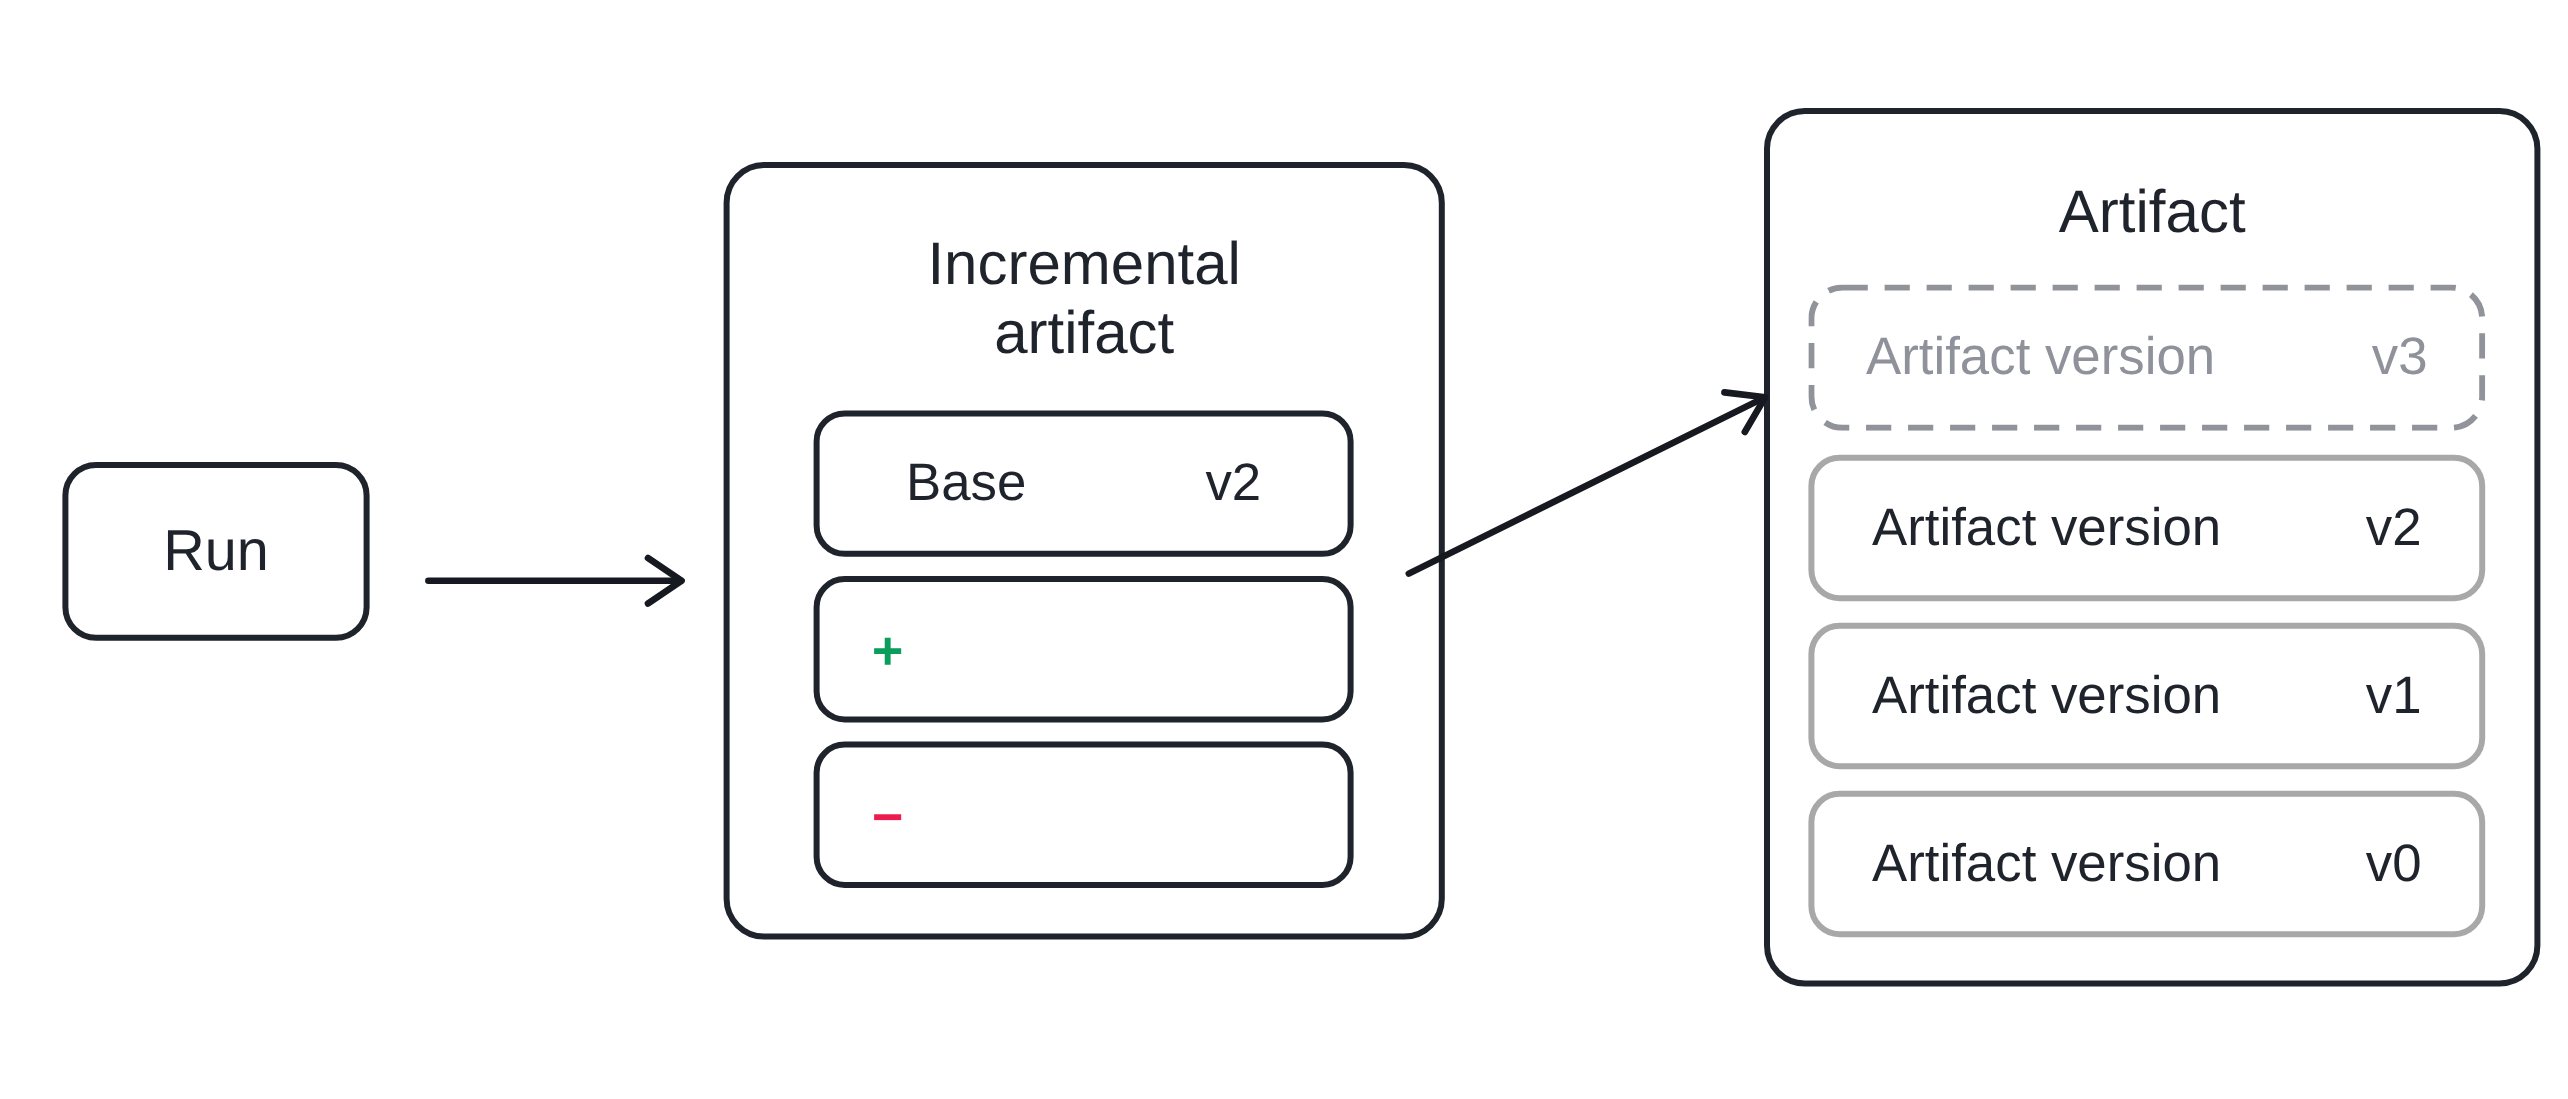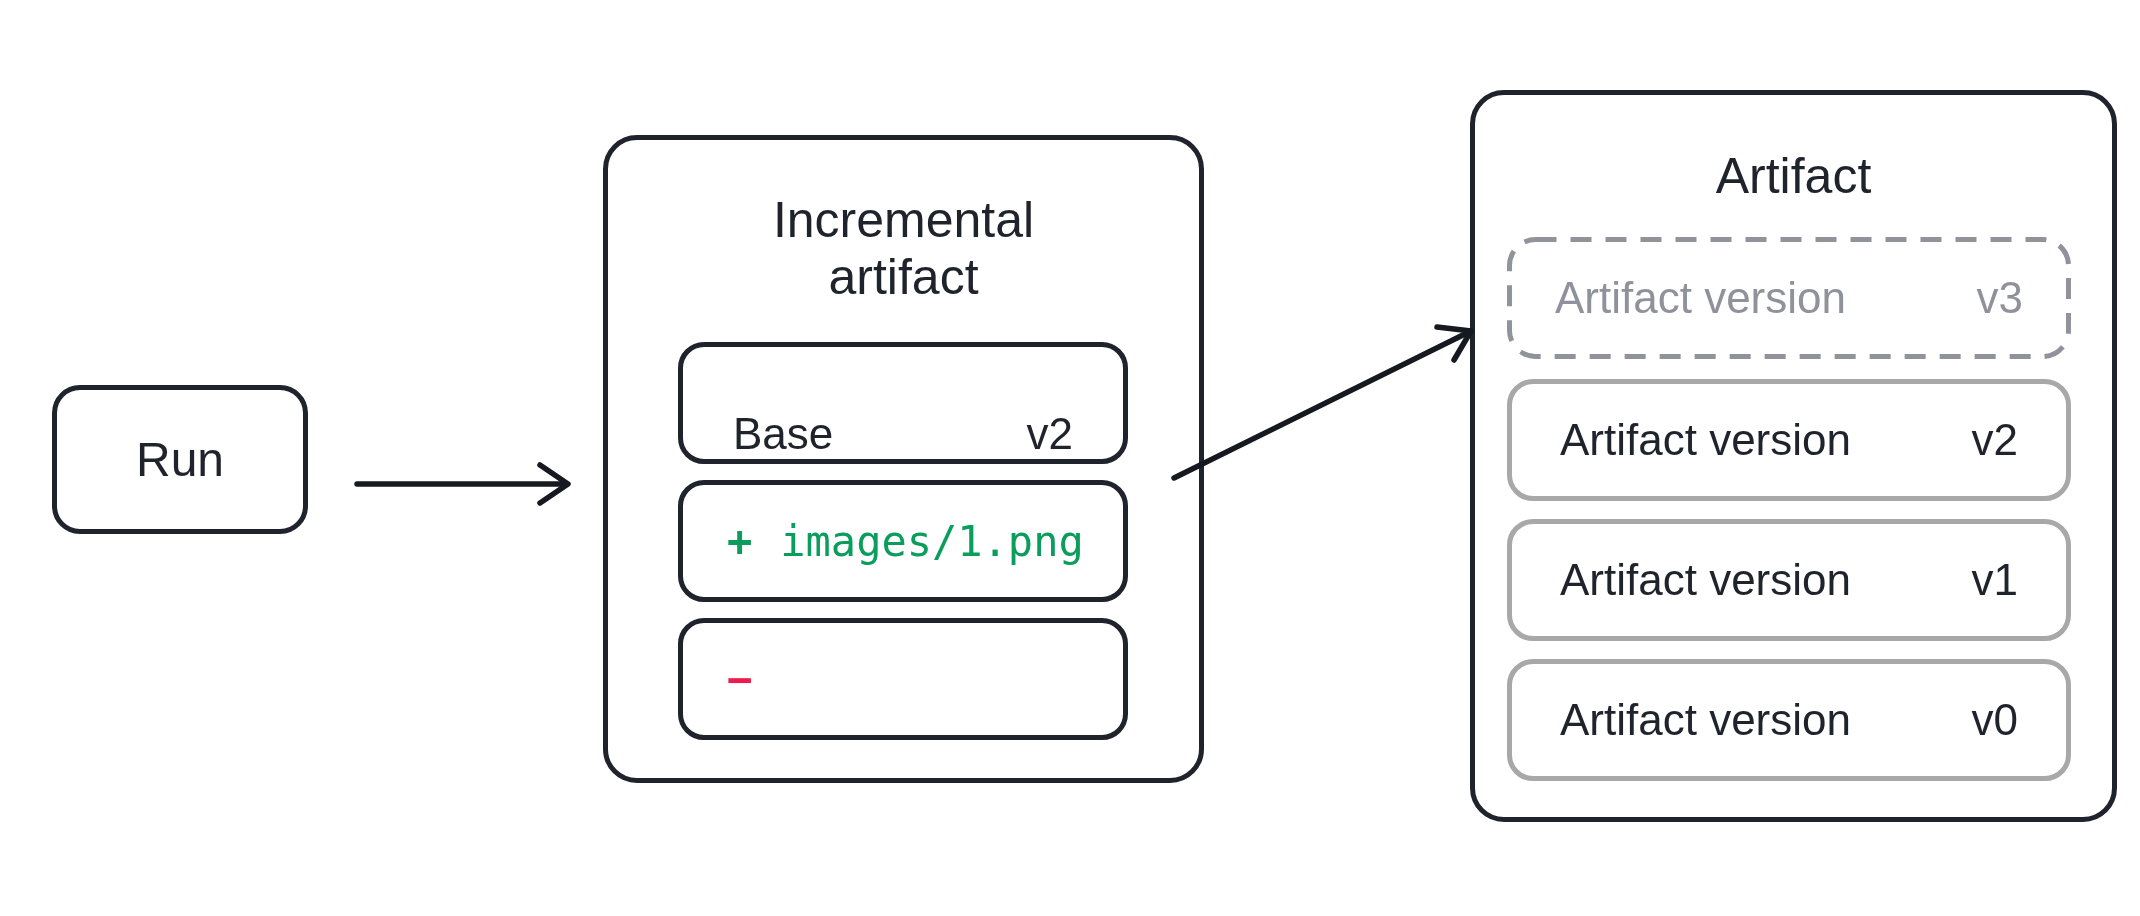--- a/index.html
+++ b/index.html
@@ -15,21 +15,21 @@
   #run-box{left:52px;top:385px;width:256px;height:149px;border-radius:28px;
     display:flex;align-items:center;justify-content:center;}
   #run-box .label{font-size:48px;color:#1f232b;}
 
   
   #incremental-box{left:572px;top:135px;width:601px;height:648px;border-radius:34px;margin-left:31px;}
   #incremental-title{position:absolute;top:52px;left:0;right:0;margin:0 auto;max-width:380px;
     text-align:center;font-size:50px;line-height:1.14;color:#1f232b;}
   .inner-row{position:absolute;left:70px;width:450px;height:122px;border-radius:26px;
     display:flex;align-items:center;box-sizing:border-box;background:#fff;}
-  #base-row{top:202px;padding:0 50px;justify-content:space-between;font-size:44px;align-items:flex-end;}
+  #base-row{top:202px;padding:0 72px;justify-content:space-between;font-size:44px;}
   .code-row{font-family:"DejaVu Sans Mono","Liberation Mono",monospace;font-size:42px;}
   #added-row{top:340px;color:#0a9d5c;padding:0 0 0 44px;}
   #removed-row{top:478px;color:#ec1c4e;padding:0 0 0 44px;}
   .op{font-weight:bold;margin-right:28px;}
 
   
   #artifact-box{left:1470px;top:90px;width:647px;height:732px;border-radius:34px;}
   #artifact-title{position:absolute;top:52px;left:0;right:0;text-align:center;
     font-size:50px;color:#1f232b;}
   .version-row{position:absolute;left:32px;width:564px;height:122px;border-radius:26px;
@@ -57,21 +57,20 @@
   <div class="box dark-border" id="incremental-box">
     <div id="incremental-title">Incremental artifact</div>
 
     <div class="inner-row dark-border" id="base-row">
       <span>Base</span>
       <span>v2</span>
     </div>
 
     <div class="inner-row dark-border code-row" id="added-row">
       <span class="op">+</span>
-      <span>images/1.png</span>
     </div>
 
     <div class="inner-row dark-border code-row" id="removed-row">
       <span class="op">−</span>
     </div>
   </div>
 
   <div class="box dark-border" id="artifact-box">
     <div id="artifact-title">Artifact</div>
 

